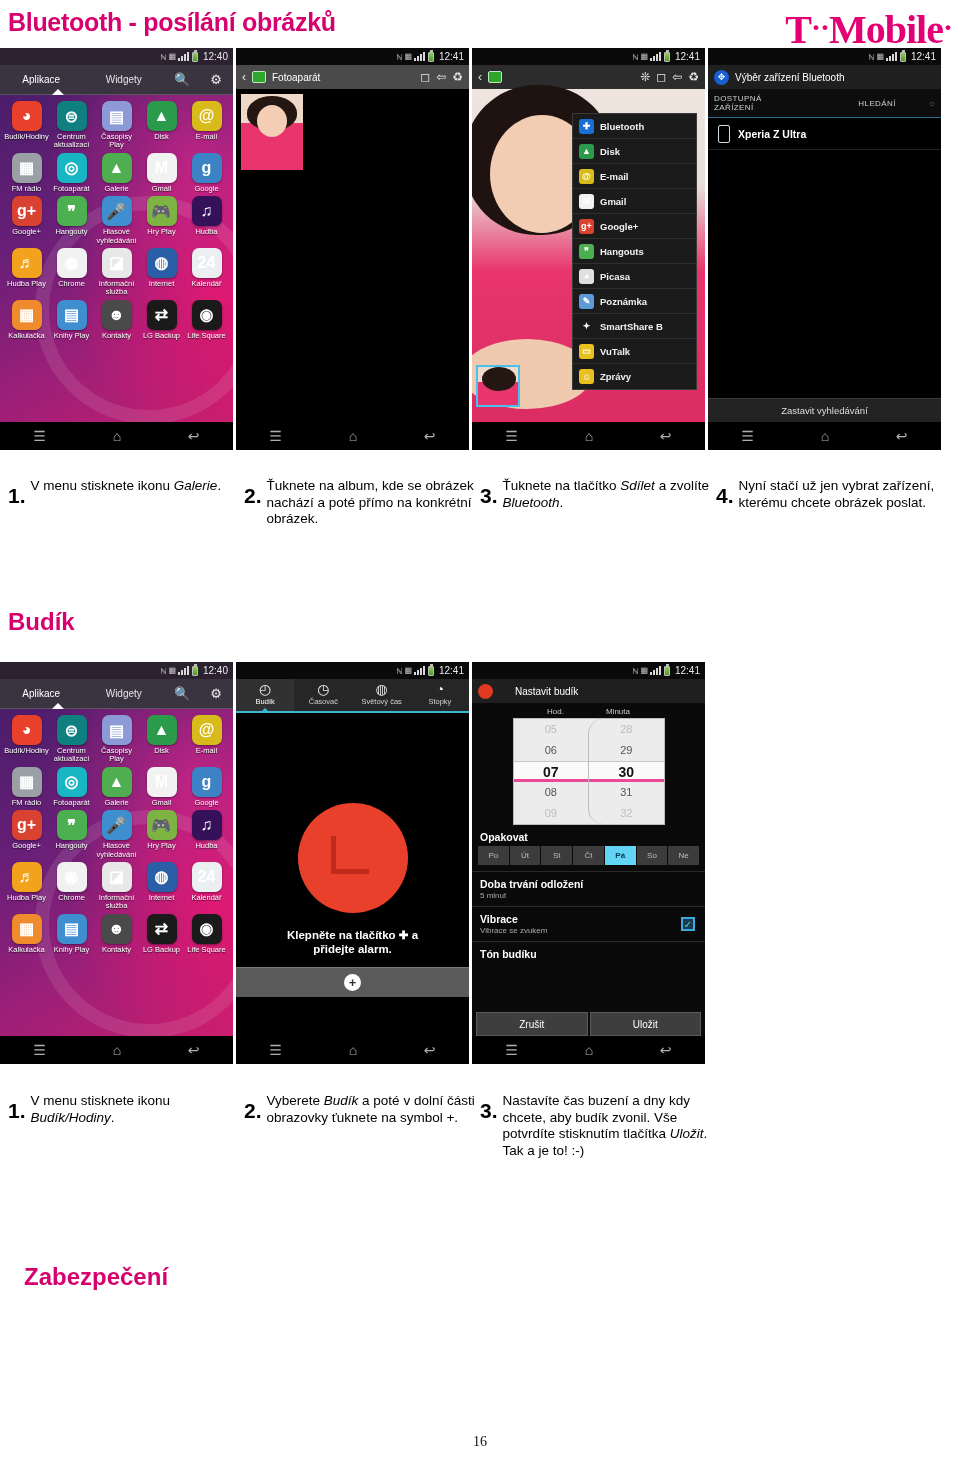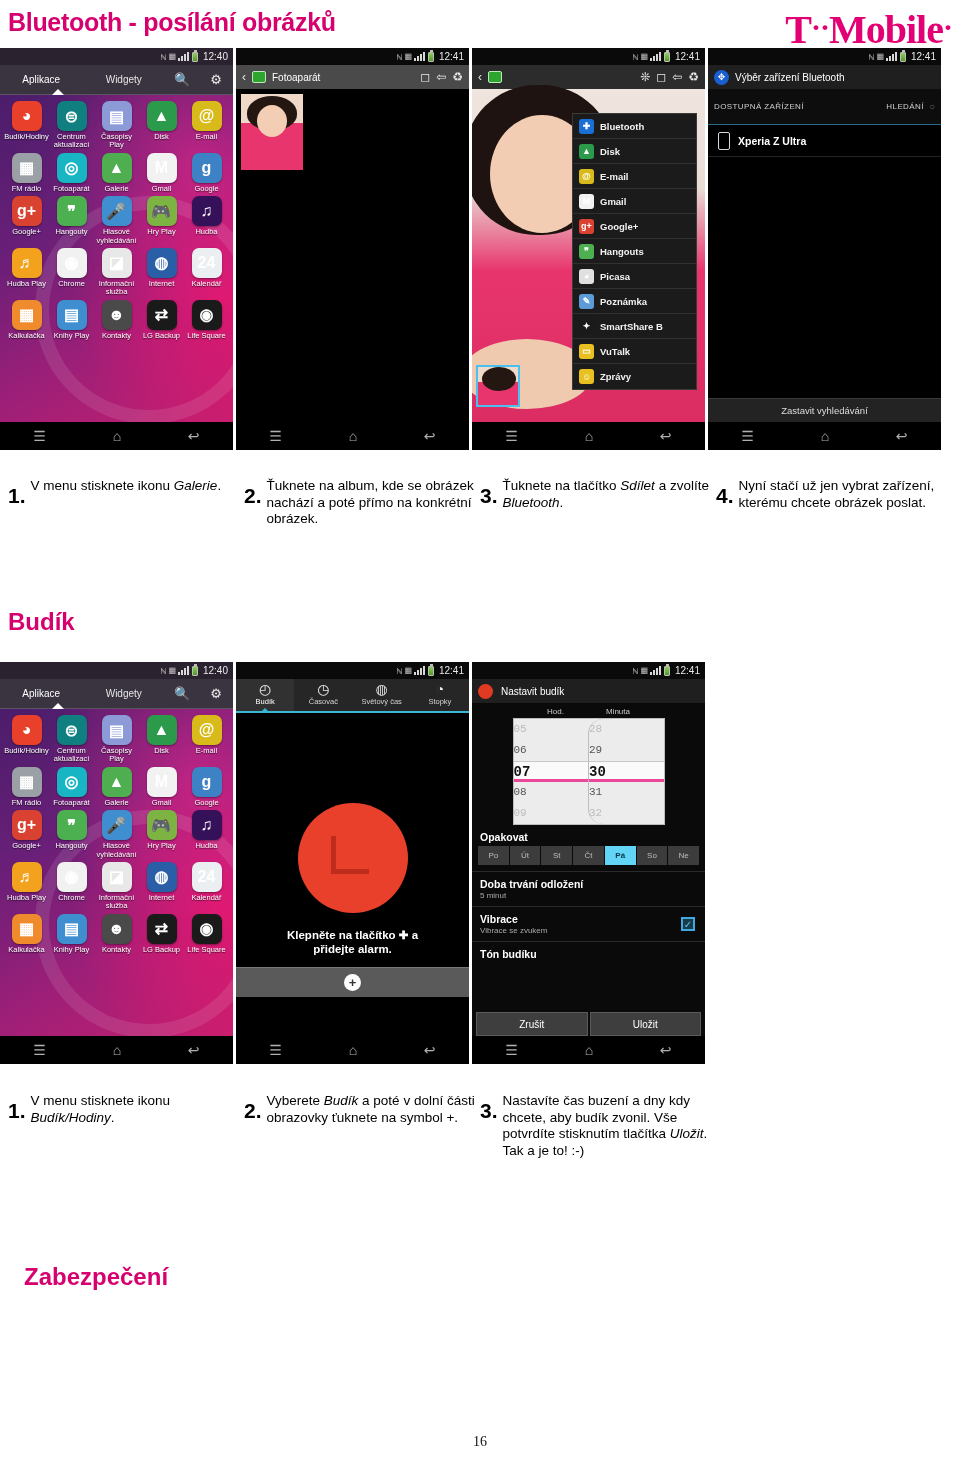--- a/index.html
+++ b/index.html
@@ -126,22 +126,22 @@
     border-bottom:1px solid #303030;font-size:9.5px;color:#f2f2f2;font-weight:bold;}
   .shitem:last-child{border-bottom:none;}
   .shico{width:15px;height:15px;border-radius:3px;display:flex;align-items:center;
     justify-content:center;font-size:9px;color:#fff;flex:0 0 15px;}
 
   
   .bt-title{height:24px;background:#1f1f1f;display:flex;align-items:center;gap:6px;
     padding:0 6px;font-size:10px;color:#fff;}
   .bt-circle{width:15px;height:15px;border-radius:50%;background:#1a5fd0;color:#fff;
     font-size:9px;display:flex;align-items:center;justify-content:center;}
-  .bt-sub{height:36px;background:#0d0d0d;border-bottom:1px solid #2a6b8a;display:flex;
-    align-items:center;padding:0 6px;font-size:8px;color:#cfcfcf;letter-spacing:.4px;}
+  .bt-sub{height:29px;background:#0d0d0d;border-bottom:1px solid #2a6b8a;display:flex;
+    align-items:center;padding:0 6px;font-size:8px;color:#cfcfcf;letter-spacing:.4px;gap:28px;}
   .bt-sub .sp{flex:1;}
   .bt-row{height:32px;display:flex;align-items:center;gap:8px;padding:0 10px;
     border-bottom:1px solid #232323;font-size:10.5px;color:#fff;font-weight:bold;}
   .phoneglyph{width:12px;height:18px;border:1.5px solid #d8d8d8;border-radius:2px;}
   .bt-stop{position:absolute;left:0;right:0;bottom:28px;height:24px;background:#232323;
     display:flex;align-items:center;justify-content:center;font-size:9.5px;color:#ddd;
     border-top:1px solid #3a3a3a;}
 
   
   .clock-tabs{height:34px;background:#262626;display:flex;border-bottom:2px solid #39b7d6;}
@@ -158,28 +158,28 @@
   .bigclock .hand{width:38px;height:38px;border-left:5px solid #c02c1c;border-bottom:5px solid #c02c1c;
     margin-left:-6px;margin-top:-6px;}
   .hint{position:absolute;left:0;right:0;top:215px;text-align:center;font-size:11.5px;
     color:#fff;font-weight:bold;line-height:1.25;padding:0 12px;}
   .addbar{position:absolute;left:0;right:0;bottom:28px;height:30px;background:#5a5a5a;
     display:flex;align-items:center;justify-content:center;border-top:1px solid #777;}
   .plus{width:17px;height:17px;border-radius:50%;background:#fff;color:#333;font-size:13px;
     display:flex;align-items:center;justify-content:center;line-height:1;font-weight:bold;}
 
   
-  .al-title{height:24px;background:#1f1f1f;display:flex;align-items:center;gap:8px;
+  .al-title{height:24px;background:#1f1f1f;display:flex;align-items:center;gap:22px;
     padding:0 6px;font-size:10px;color:#fff;}
   .al-circle{width:15px;height:15px;border-radius:50%;background:#e03a22;position:relative;}
   .al-body{height:350px;background:#0a0a0a;padding:4px 0 0;}
   .picker-hdr{display:flex;justify-content:center;gap:42px;font-size:8px;color:#c9c9c9;margin-bottom:2px;}
   .picker{width:152px;margin:0 auto;display:flex;background:#ececec;color:#555;
     border:1px solid #bdbdbd;}
-  .pcol{flex:1;font-family:Liberation Mono, monospace;}
+  .pcol{flex:1;text-align:center;}
   .pcol + .pcol{border-left:1px solid #bdbdbd;border-radius:15px;}
   .pcol div{height:21px;line-height:21px;font-size:11px;}
   .pcol .dim{color:#bcbcbc;}
   .pcol .mid{background:#fafafa;color:#111;font-weight:bold;font-size:14px;
     border-top:1px solid #c8c8c8;border-bottom:3px solid #ec4899;}
   .sec-lbl{font-size:10.5px;color:#fff;font-weight:bold;padding:6px 8px 3px;}
   .days{display:flex;gap:1px;padding:0 6px;}
   .day{flex:1;height:19px;background:#3c3c3c;color:#bdbdbd;font-size:8px;
     display:flex;align-items:center;justify-content:center;}
   .day.on{background:#62d4f5;color:#06384a;font-weight:bold;}

